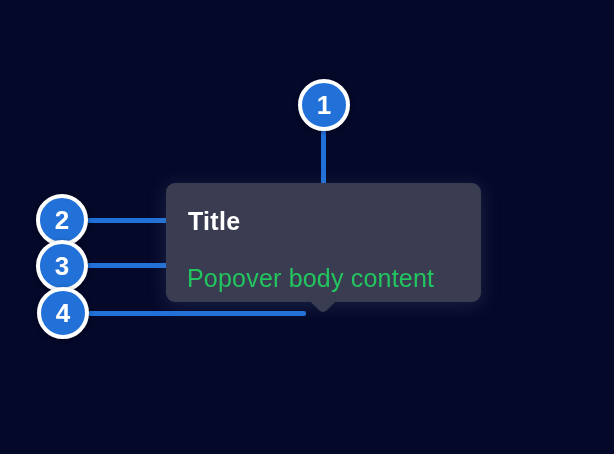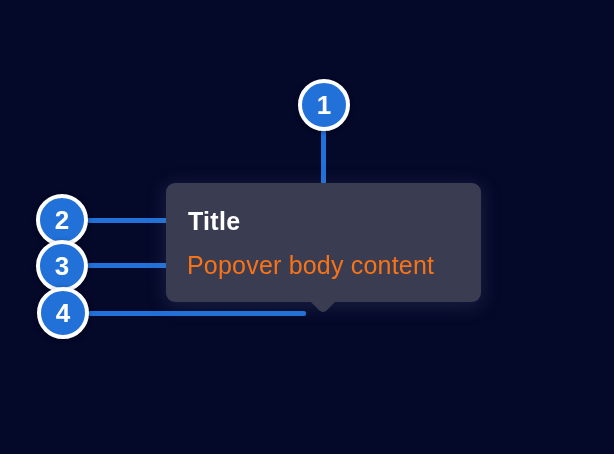--- a/index.html
+++ b/index.html
@@ -45,25 +45,25 @@
     position: absolute;
     left: 22px; top: 24px;
     font-size: 25px;
     font-weight: bold;
     letter-spacing: 0.3px;
     color: var(--text-primary, #ffffff);
     white-space: nowrap;
   }
   .popover-body {
     position: absolute;
-    left: 21px; top: 68px;
+    left: 21px; top: 81px;
     font-size: 25px;
     font-weight: 400;
     letter-spacing: 0.2px;
-    color: #f97316;
+    color: #22c55e;
     white-space: nowrap;
   }
 
   
   .marker {
     position: absolute;
     width: 44px; height: 44px;
     border-radius: 50%;
     background: var(--accent-blue, #2171d9);
     border: 4px solid #ffffff;

